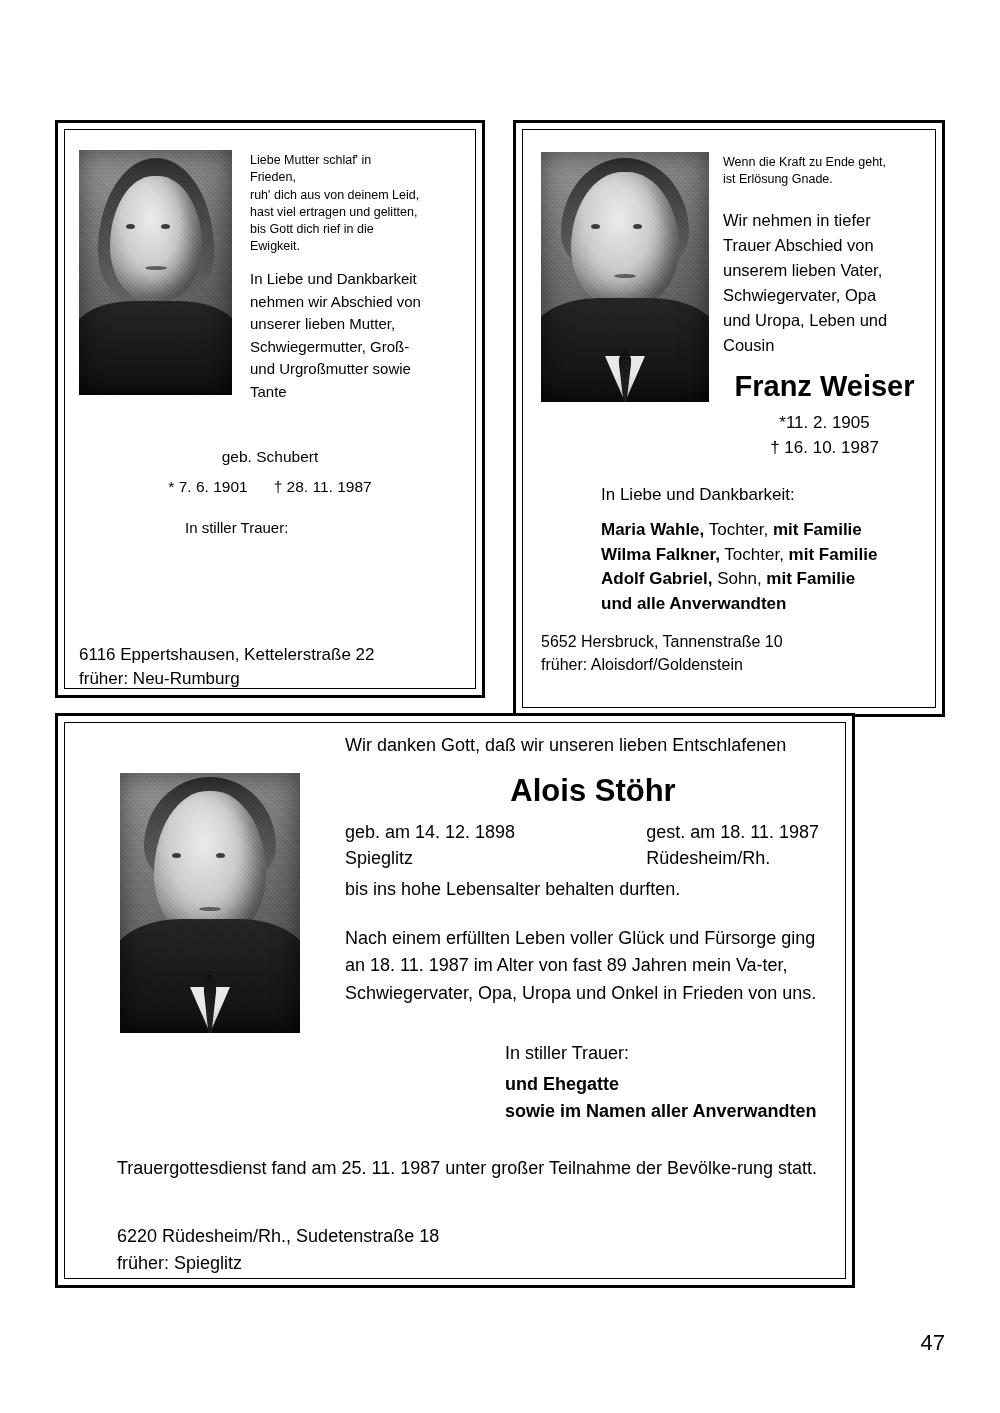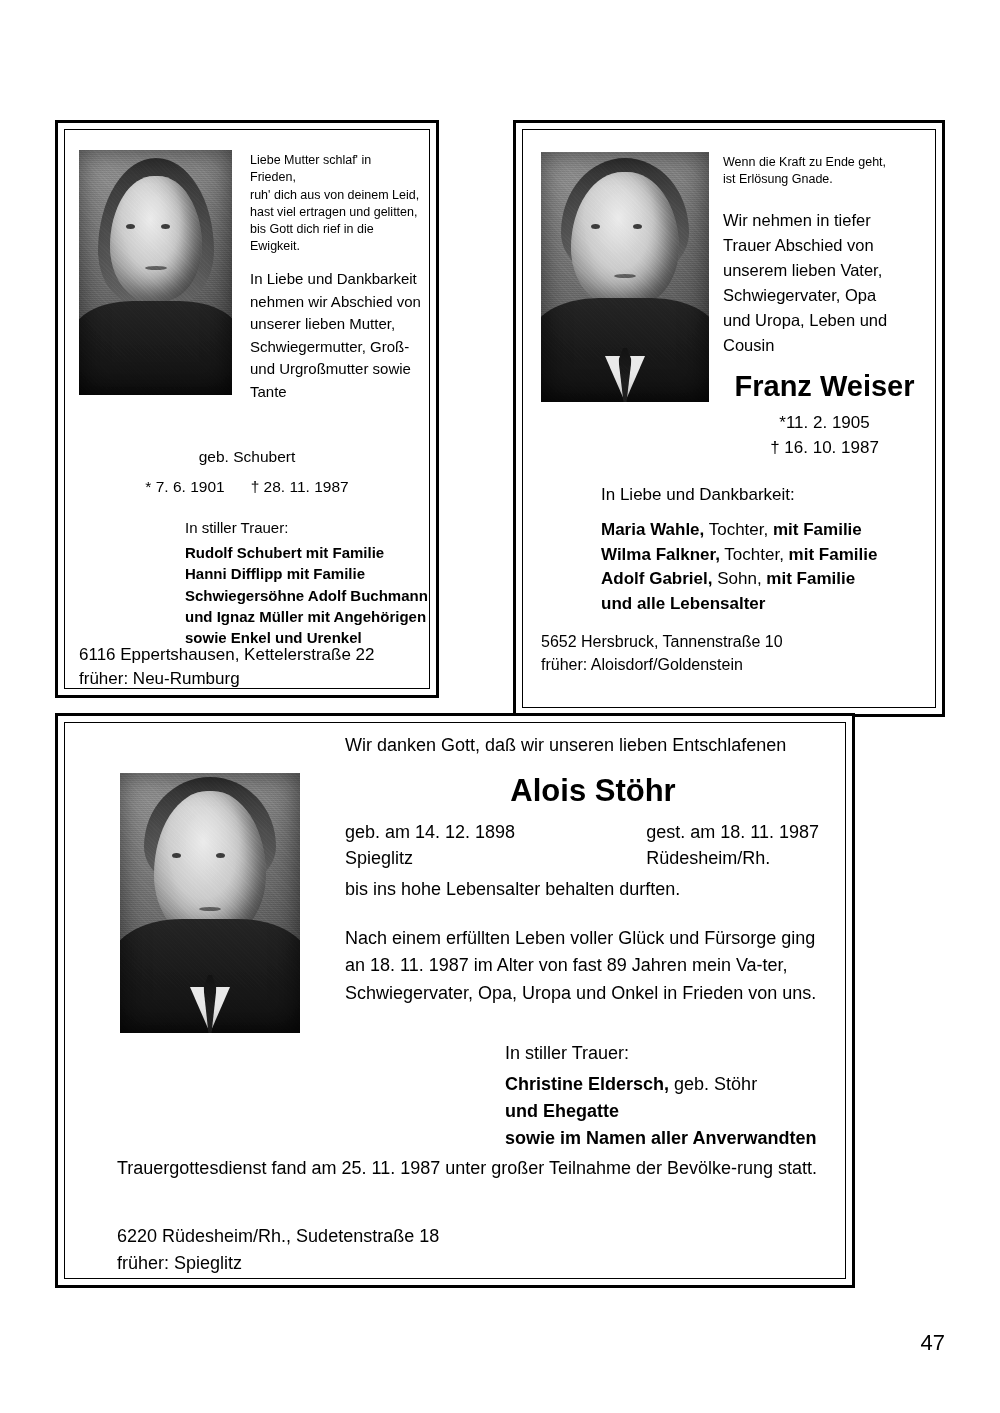--- a/index.html
+++ b/index.html
@@ -114,21 +114,21 @@
       repeating-linear-gradient(45deg, rgba(255,255,255,0.05) 0 1px, rgba(0,0,0,0.05) 1px 3px);
     mix-blend-mode: overlay;
     opacity: 0.5;
   }
   .photo .vign {
     position: absolute; inset: 0;
     box-shadow: inset 0 0 28px rgba(0,0,0,0.55);
   }
 
   
-  #card-schubert { left: 55px; top: 120px; width: 384px; height: 578px; }
+  #card-schubert { left: 55px; top: 120px; width: 430px; height: 578px; }
   #card-schubert .photo {
     position: absolute; left: 14px; top: 20px; width: 153px; height: 245px;
   }
   #card-schubert .verse {
     position: absolute; left: 185px; top: 22px; width: 222px;
     font-size: 12.5px; line-height: 1.38;
   }
   #card-schubert .intro {
     position: absolute; left: 185px; top: 138px; width: 222px;
     font-size: 15px; line-height: 1.5;
@@ -284,25 +284,20 @@
 nehmen wir Abschied von
 unserer lieben Mutter,
 Schwiegermutter, Groß-
 und Urgroßmutter sowie
 Tante</div>
       <div class="geb">geb. Schubert</div>
       <div class="dates">
         <span>* 7. 6. 1901</span><span class="sep"></span><span>† 28. 11. 1987</span>
       </div>
       <div class="trauer">In stiller Trauer:</div>
-      <div class="mourners nowrap">Rudolf Schubert mit Familie
-Hanni Difflipp mit Familie
-Schwiegersöhne Adolf Buchmann
-und Ignaz Müller mit Angehörigen
-sowie Enkel und Urenkel</div>
       <div class="addr nowrap">6116 Eppertshausen, Kettelerstraße 22
 früher: Neu-Rumburg</div>
 
     </div>
   </div>
 
   <div class="card" id="card-weiser">
     <div class="card-inner">
 
       <div class="photo">
@@ -328,21 +323,21 @@
 und Uropa, Leben und
 Cousin</div>
       <div class="name">Franz Weiser</div>
       <div class="born">*11.  2. 1905</div>
       <div class="died">† 16. 10. 1987</div>
       <div class="thanks">In Liebe und Dankbarkeit:</div>
       <div class="mourners" id="weiser-mourners">
           <div><b>Maria Wahle,</b> Tochter, <b>mit Familie</b></div>
           <div><b>Wilma Falkner,</b> Tochter, <b>mit Familie</b></div>
           <div><b>Adolf Gabriel,</b> Sohn, <b>mit Familie</b></div>
-          <div><b>und alle Lebensalter</b></div>
+          <div><b>und alle Anverwandten</b></div>
         </div>
       <div class="addr nowrap">5652 Hersbruck, Tannenstraße 10
 früher: Aloisdorf/Goldenstein</div>
 
     </div>
   </div>
 
   <div class="card" id="card-stoehr">
     <div class="card-inner">
 
@@ -365,21 +360,20 @@
 
       <div class="dates-row">
         <div class="col"><span>geb. am 14. 12. 1898</span><br><span>Spieglitz</span></div>
         <div class="col right"><span>gest. am 18. 11. 1987</span><br><span>Rüdesheim/Rh.</span></div>
       </div>
 
       <div class="line3">bis ins hohe Lebensalter behalten durften.</div>
       <div class="para">Nach einem erfüllten Leben voller Glück und Fürsorge ging an 18. 11. 1987 im Alter von fast 89 Jahren mein Va-ter, Schwiegervater, Opa, Uropa und Onkel in Frieden von uns.</div>
       <div class="trauer">In stiller Trauer:</div>
       <div class="mourners" id="stoehr-mourners">
-          <div><b>Christine Eldersch,</b> geb. Stöhr</div>
           <div><b>und Ehegatte</b></div>
           <div><b>sowie im Namen aller Anverwandten</b></div>
         </div>
       <div class="service">Trauergottesdienst fand am 25. 11. 1987 unter großer Teilnahme der Bevölke-rung statt.</div>
       <div class="addr nowrap">6220 Rüdesheim/Rh., Sudetenstraße 18
 früher: Spieglitz</div>
 
     </div>
   </div>
 

